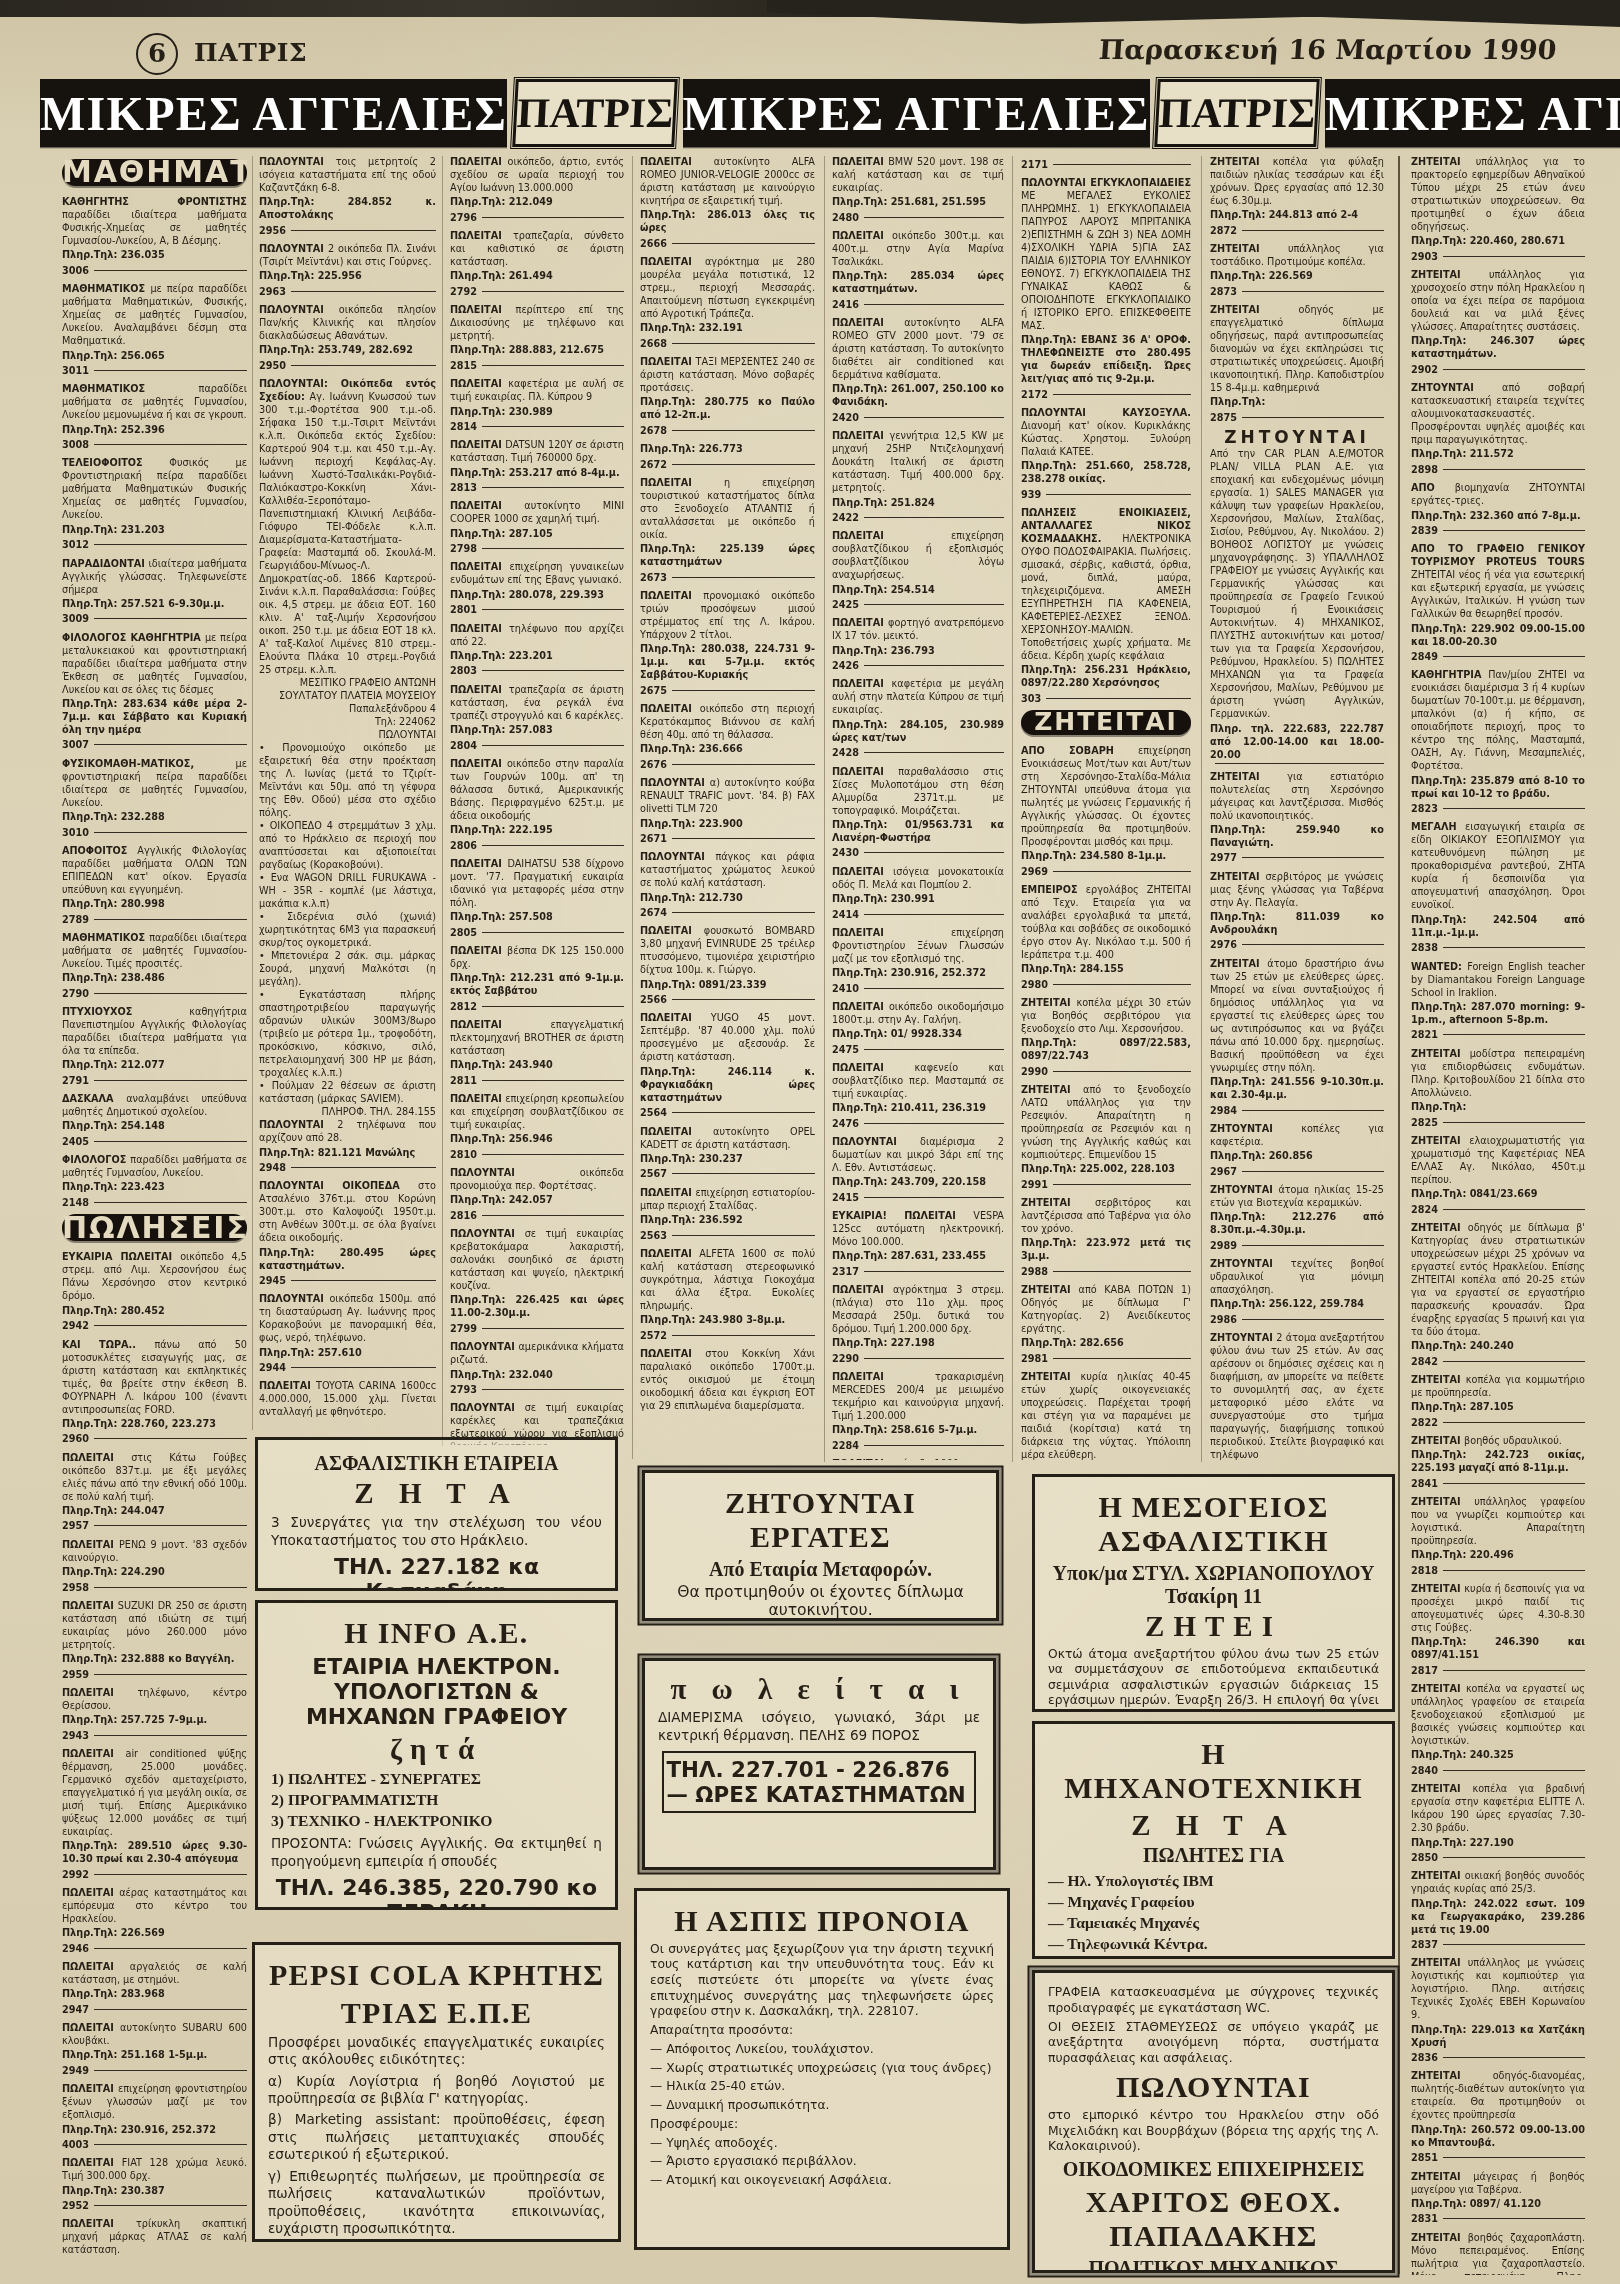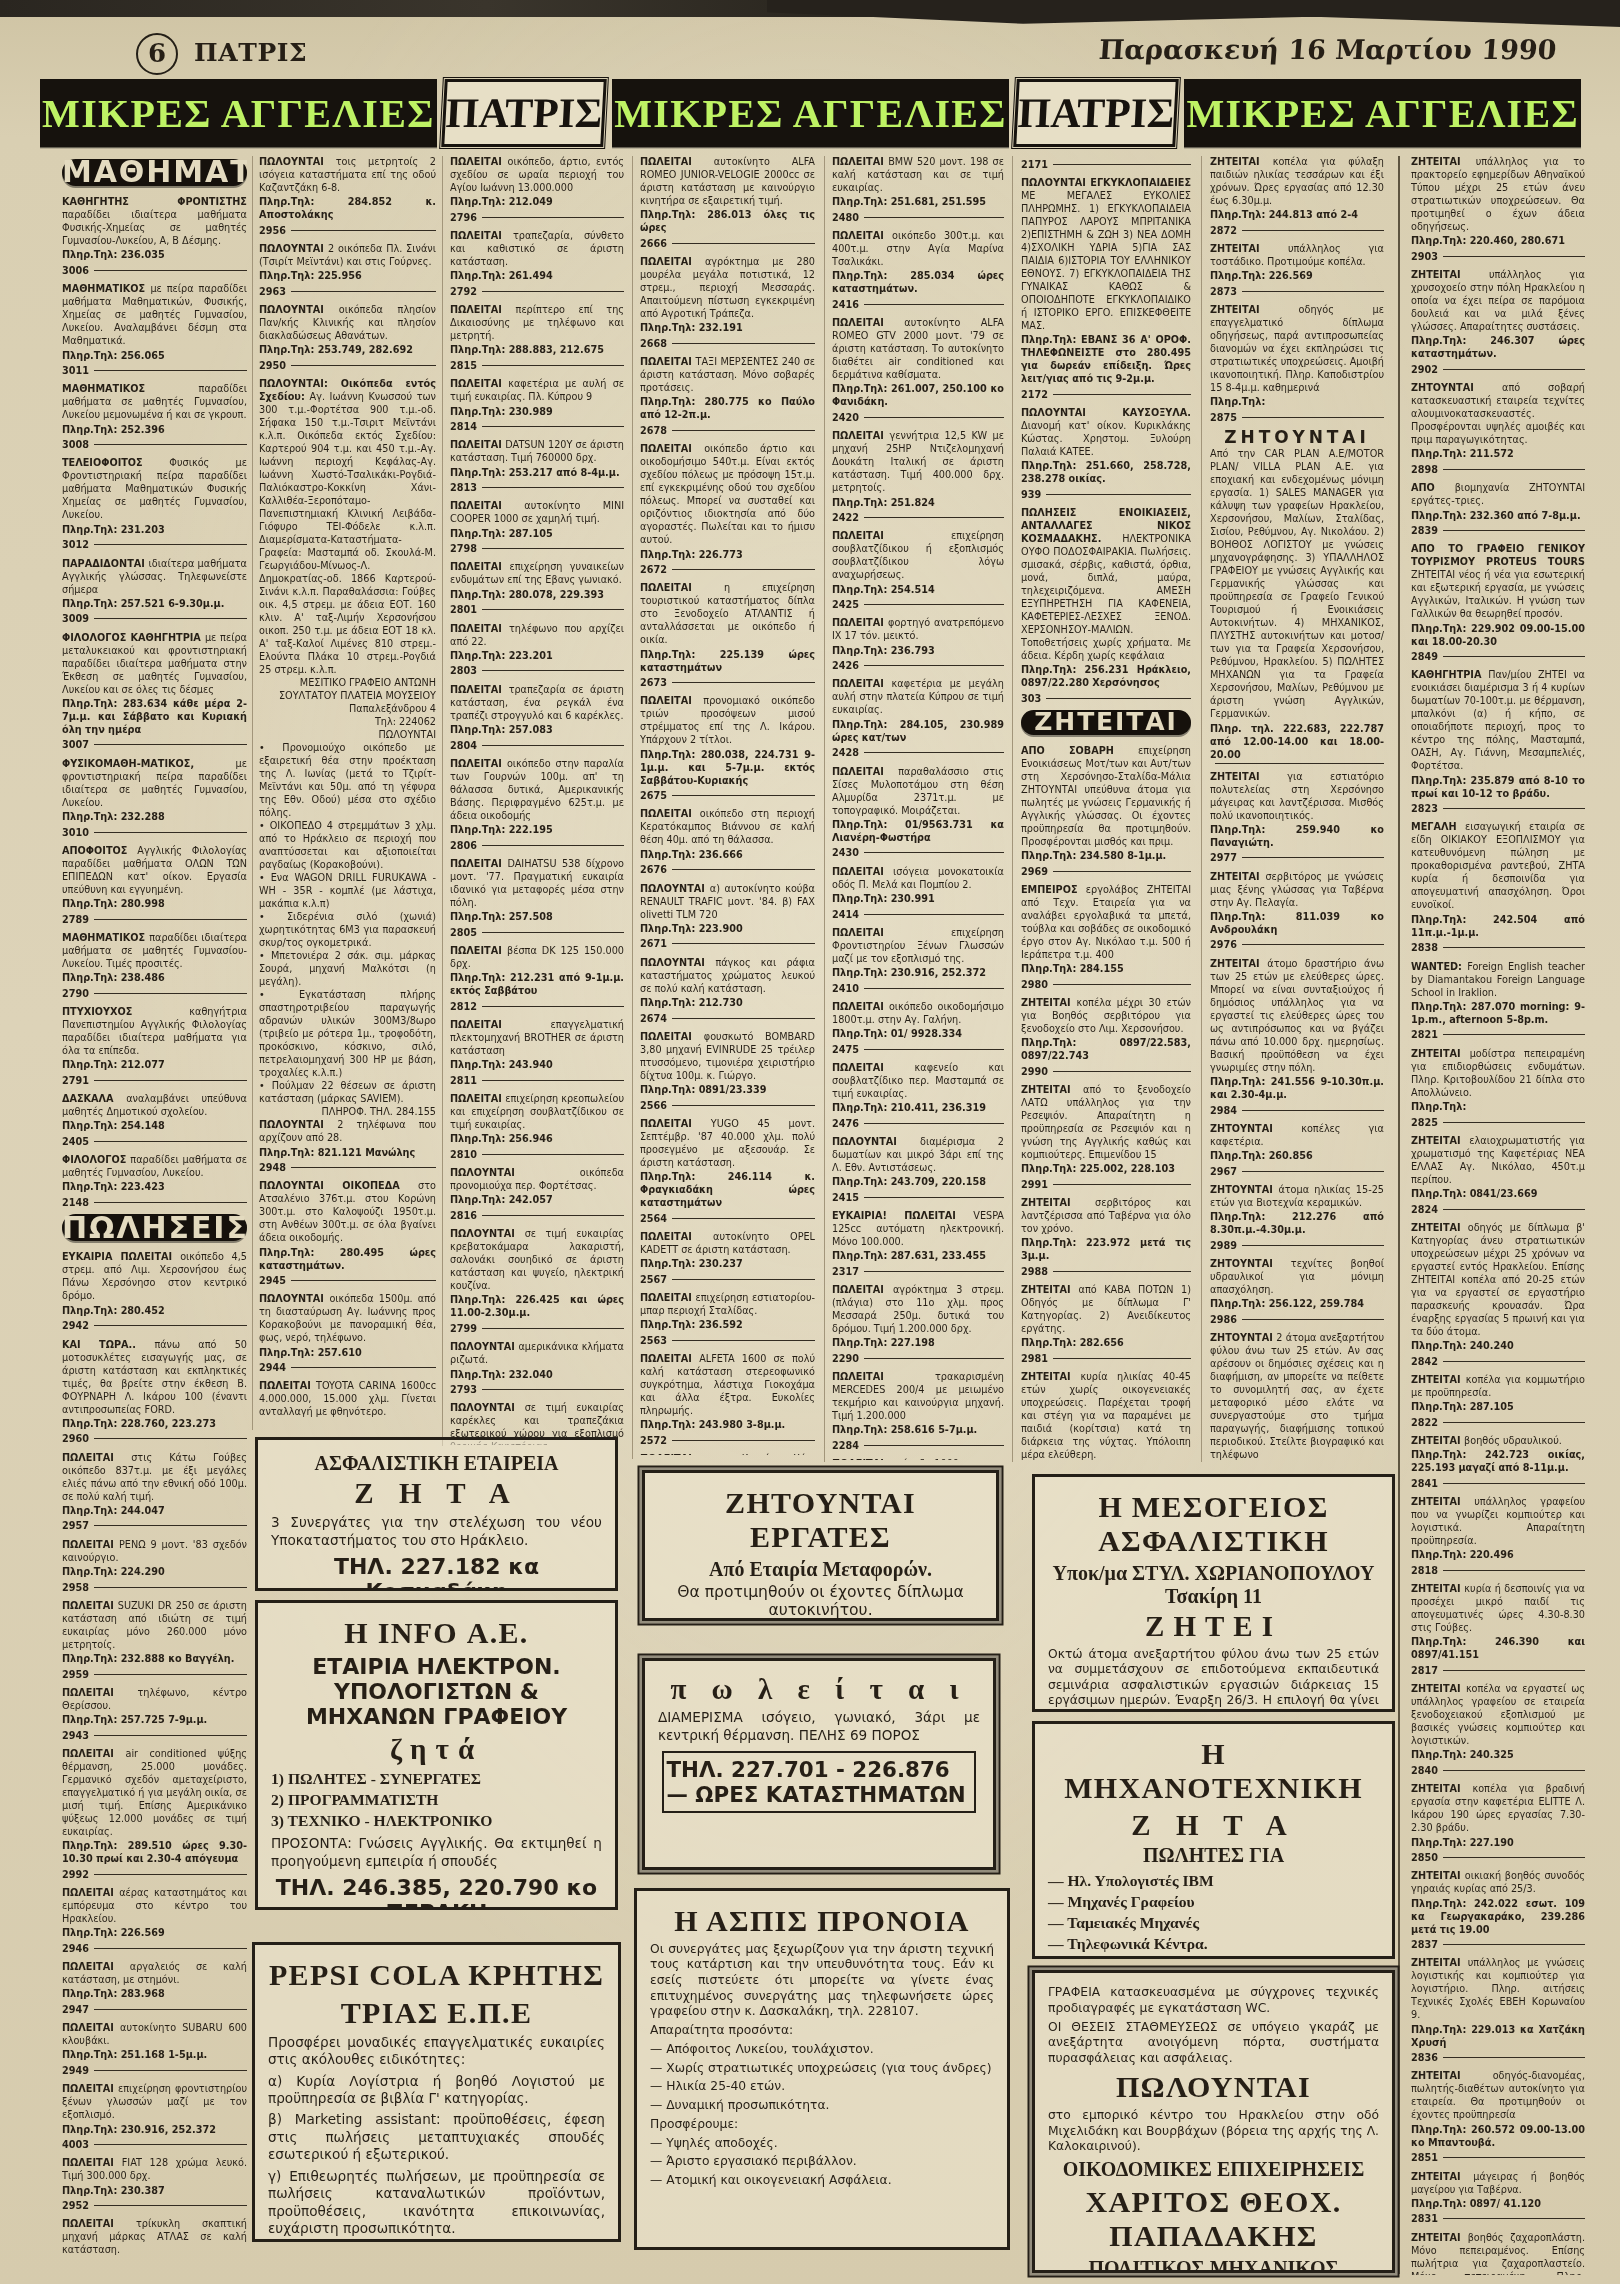--- a/index.html
+++ b/index.html
@@ -16,22 +16,22 @@
     clip-path:polygon(0 0,100% 0,100% 100%,64% 62%,30% 88%,0 45%);}
   .pageheader{position:absolute;top:29px;left:58px;right:39px;height:45px;}
   .pgnum{position:absolute;left:78px;top:3.9px;width:38px;height:38px;border:2.6px solid #241f17;
     border-radius:50%;text-align:center;line-height:36px;font-size:26px;font-weight:bold;
     font-family:"DejaVu Serif",serif;}
   .masthead{position:absolute;left:136px;top:9px;font-family:"DejaVu Serif",serif;
     font-weight:bold;font-size:25px;letter-spacing:0.6px;}
   .dateline{position:absolute;right:26px;top:5.2px;font-family:"DejaVu Serif",serif;
     font-weight:bold;font-size:27px;transform:skewX(-4deg);}
   .bannerrow{position:absolute;top:79px;left:40px;width:1541px;height:68px;display:flex;gap:6.5px;}
-  .ban-black{background:#16120d;color:#bef264;display:flex;align-items:center;justify-content:center;
-    font-weight:bold;font-size:40px;letter-spacing:1.3px;flex:1 1 auto;
+  .ban-black{background:#16120d;color:#ffffff;display:flex;align-items:center;justify-content:center;
+    font-weight:bold;font-size:48px;letter-spacing:1.3px;flex:1 1 auto;
     font-family:"Liberation Serif",serif;white-space:nowrap;box-shadow:0 1.3px 0 #0008;}
   .ban-brand{background:#e7dfc6;color:#17130e;border:3.9px solid #17130e;outline:1.9px solid #17130e;
     outline-offset:1.9px;display:flex;align-items:center;justify-content:center;font-weight:bold;
     font-size:42px;font-family:"Liberation Serif",serif;flex:0 0 143px;transform:skewX(-3deg);}
   .col{position:absolute;overflow:hidden;text-align:justify;font-size:9.7px;line-height:13px;}
   .vrule{position:absolute;width:1.3px;background:#a2957a;}
   .sect{background:#16110c;color:#e3dabf;border-radius:26px;text-align:center;font-weight:bold;
     margin:3.9px 0 9px 0;padding:6.5px 0 7.8px 0;font-size:30px;letter-spacing:1.9px;
     box-shadow:0 1.9px 0 #0006;}
   .sect.small{font-size:25px;border-radius:22px;padding:5.2px 0 6.5px 0;}
@@ -406,21 +406,20 @@
     <div class="code">
       <span>2668</span>
       <i></i>
     </div>
     <div class="ad"><span class="lead">ΠΩΛΕΙΤΑΙ </span>ΤΑΞΙ ΜΕΡΣΕΝΤΕΣ 240 σε άριστη κατάσταση. Μόνο σοβαρές προτάσεις.</div>
     <div class="ph">Πληρ.Τηλ: 280.775 κο Παύλο από 12-2π.μ.</div>
     <div class="code">
       <span>2678</span>
       <i></i>
     </div>
-    <div class="ad"><span class="lead">ΠΩΛΕΙΤΑΙ </span>οικόπεδο άρτιο και οικοδομήσιμο 540τ.μ. Είναι εκτός σχεδίου πόλεως με πρόσοψη 15τ.μ. επί εγκεκριμένης οδού του σχεδίου πόλεως. Μπορεί να συσταθεί και οριζόντιος ιδιοκτησία από δύο αγοραστές. Πωλείται και το ήμισυ αυτού.</div>
     <div class="ph">Πληρ.Τηλ: 226.773</div>
     <div class="code">
       <span>2672</span>
       <i></i>
     </div>
     <div class="ad"><span class="lead">ΠΩΛΕΙΤΑΙ </span>η επιχείρηση τουριστικού καταστήματος δίπλα στο Ξενοδοχείο ΑΤΛΑΝΤΙΣ ή ανταλλάσσεται με οικόπεδο ή οικία.</div>
     <div class="ph">Πληρ.Τηλ: 225.139 ώρες καταστημάτων</div>
     <div class="code">
       <span>2673</span>
       <i></i>

